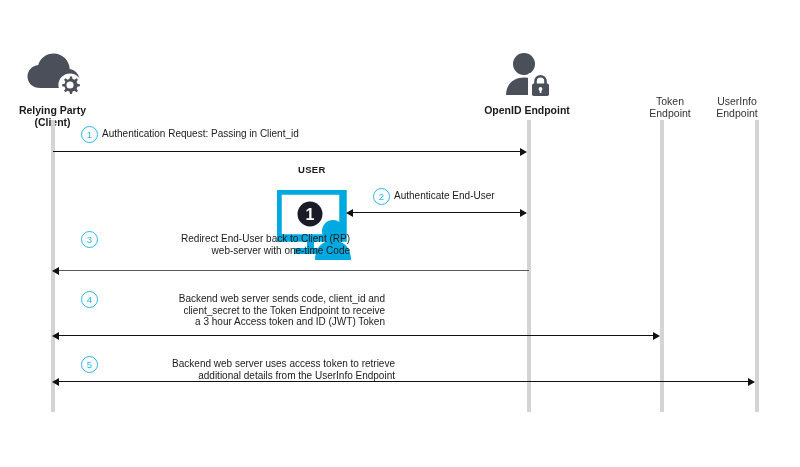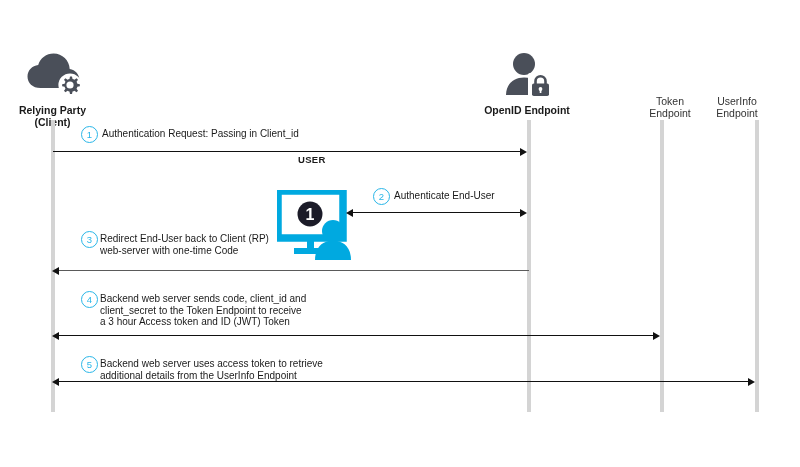--- a/index.html
+++ b/index.html
@@ -76,21 +76,21 @@
     text-align: center;
     font-family: "Liberation Sans", sans-serif;
   }
   .step-text {
     position: absolute;
     font-size: 10px;
     line-height: 11.6px;
     color: #1a1a1a;
     white-space: pre-line;
   }
-  .step-text.center { text-align: left; }
+  .step-text.center { text-align: right; }
   .step-text.left { text-align: left; }
 
   
   .user-label {
     position: absolute;
     font-size: 9.5px;
     font-weight: bold;
     color: #1a1a1a;
     letter-spacing: 0.3px;
   }
@@ -135,21 +135,21 @@
   <div class="lifeline" style="left:51px;"></div>
   <div class="lifeline" style="left:527px;"></div>
   <div class="lifeline" style="left:660px;"></div>
   <div class="lifeline" style="left:755px;"></div>
 
   <div class="step-circle" style="left:81px; top:126px;">1</div>
   <div class="step-text left" style="left:102px; top:128px; width:330px;">Authentication Request: Passing in Client_id</div>
   <div class="arrow-line" style="left:53px; top:151px; width:469px;"></div>
   <div class="arrow-head right" style="left:520px; top:147.5px;"></div>
 
-  <div class="user-label" style="left:298px; top:154px;text-align:center;">USER</div>
+  <div class="user-label" style="left:298px; top:164px;text-align:center;">USER</div>
   <div class="actor-icon" style="left:277px; top:190px;">
     <svg width="74" height="70" viewBox="0 0 74 70">
 
       <path d="M1 1 H66 V48 H1 Z" fill="none" stroke="#00a9e0" stroke-width="7.5"></path>
 
       <rect x="30" y="48" width="7" height="12" fill="#00a9e0"></rect>
       <rect x="17" y="58" width="33" height="6" fill="#00a9e0"></rect>
 
       <circle cx="33" cy="24" r="12.5" fill="#1b1b28"></circle>
       <text x="33" y="29.5" font-family="Liberation Sans, sans-serif" font-size="16" font-weight="bold" fill="#ffffff" text-anchor="middle">1</text>

